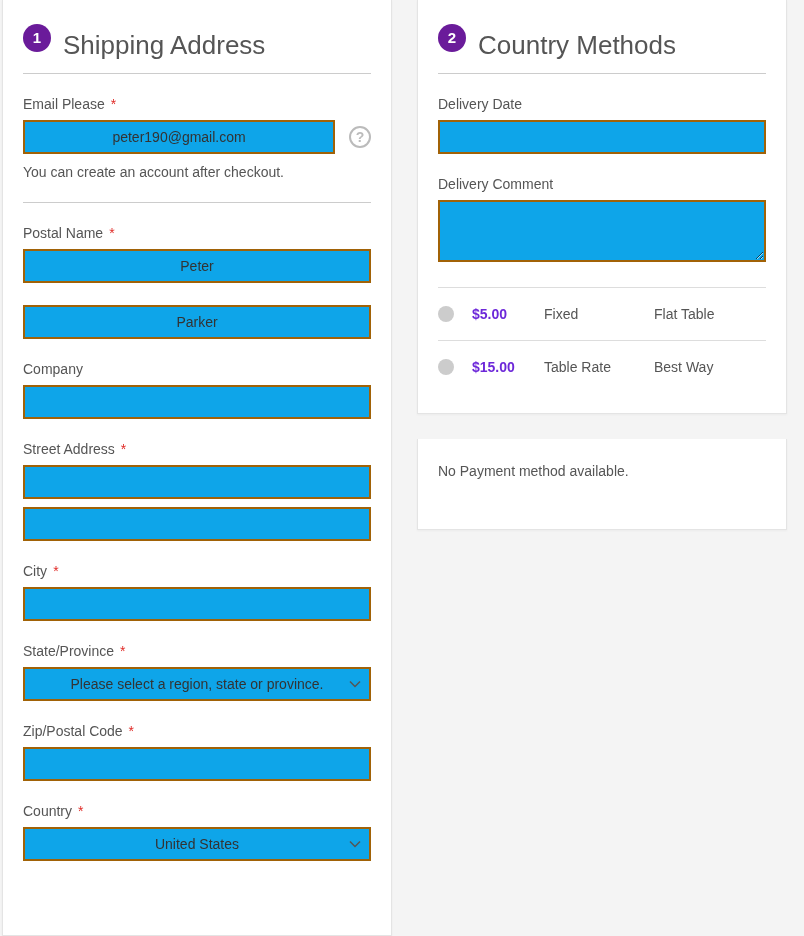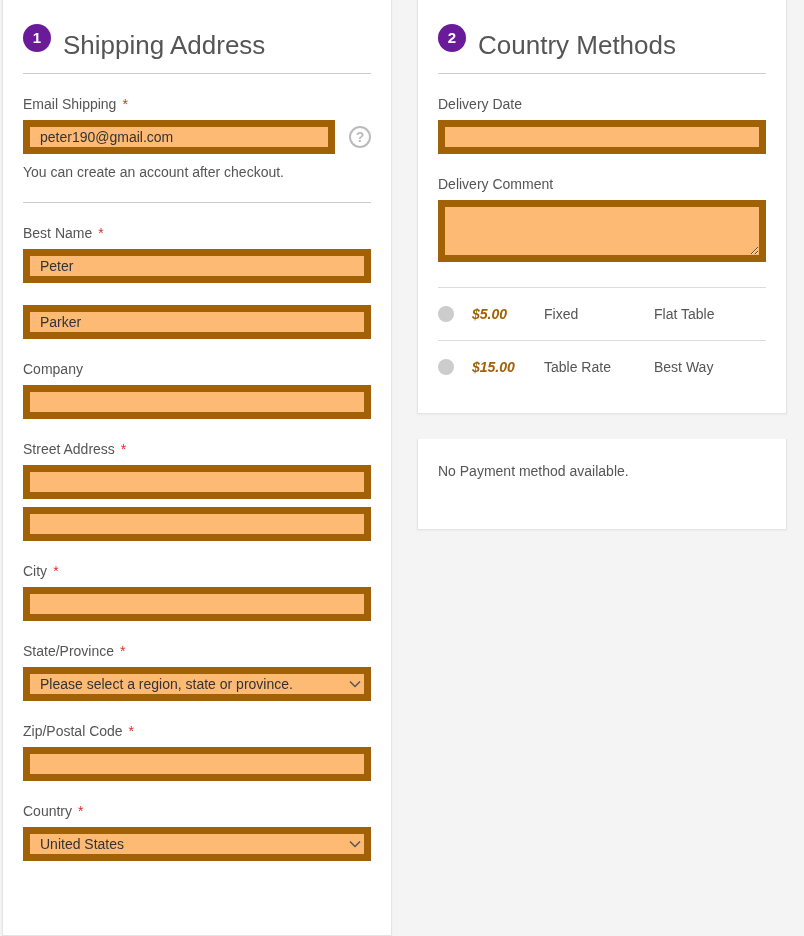--- a/index.html
+++ b/index.html
@@ -82,26 +82,27 @@
   .req {
     color: #e02b27;
     margin-left: 6px;
   }
   .control {
     position: relative;
   }
   .text-input, .select-input, .textarea-input {
     width: 100%;
     height: 34px;
-    border: 7px solid #a16207;
-    background: #fdba74;
+    border: 2px solid #a16207;
+    background: #0ea5e9;
     padding: 0 10px;
     font-size: 14px;
     font-family: inherit;
     color: #333;
+    text-align: center;
   }
   .textarea-input {
     height: 62px;
     padding: 6px 10px;
     resize: both;
   }
   .email-row {
     display: flex;
     align-items: center;
     gap: 14px;
@@ -152,21 +153,21 @@
     border-top: 1px solid #ddd;
     margin-top: 10px;
   }
   .radio {
     width: 16px; height: 16px;
     border-radius: 50%;
     background: #ccc;
     margin-right: 18px;
     cursor: pointer;
   }
-  .ship-price { width: 72px; font-weight: 700; color: #a16207; font-style: italic; }
+  .ship-price { width: 72px; font-weight: 700; color: #6d28d9; }
   .ship-method { width: 110px; color: #555; }
   .ship-carrier { color: #555; }
   .no-payment {
     color: #555;
     font-size: 14px;
     padding: 10px 0 30px 0;
   }
 </style>
 </head>
 <body>
@@ -174,34 +175,34 @@
 <div class="page">
 
   <div class="col col-left">
     <div class="step-title">
       <div class="step-number">1</div>
       <div class="step-heading">Shipping Address</div>
     </div>
 
     <div class="field">
       <label class="field-label">
-        <span>Email Shipping</span><span class="req">*</span>
+        <span>Email Please</span><span class="req">*</span>
       </label>
       <div class="control email-row">
         <input type="text" class="text-input" value="peter190@gmail.com" style="">
         <div class="help-icon">?</div>
       </div>
       <div class="hint">You can create an account after checkout.</div>
     </div>
 
     <hr class="divider">
 
     <div class="field">
       <label class="field-label">
-        <span>Best Name</span><span class="req">*</span>
+        <span>Postal Name</span><span class="req">*</span>
       </label>
       <input type="text" class="text-input" value="Peter" style="">
     </div>
 
     <div class="field">
       <input type="text" class="text-input" value="Parker" style="">
     </div>
 
     <div class="field">
       <label class="field-label">Company</label>

